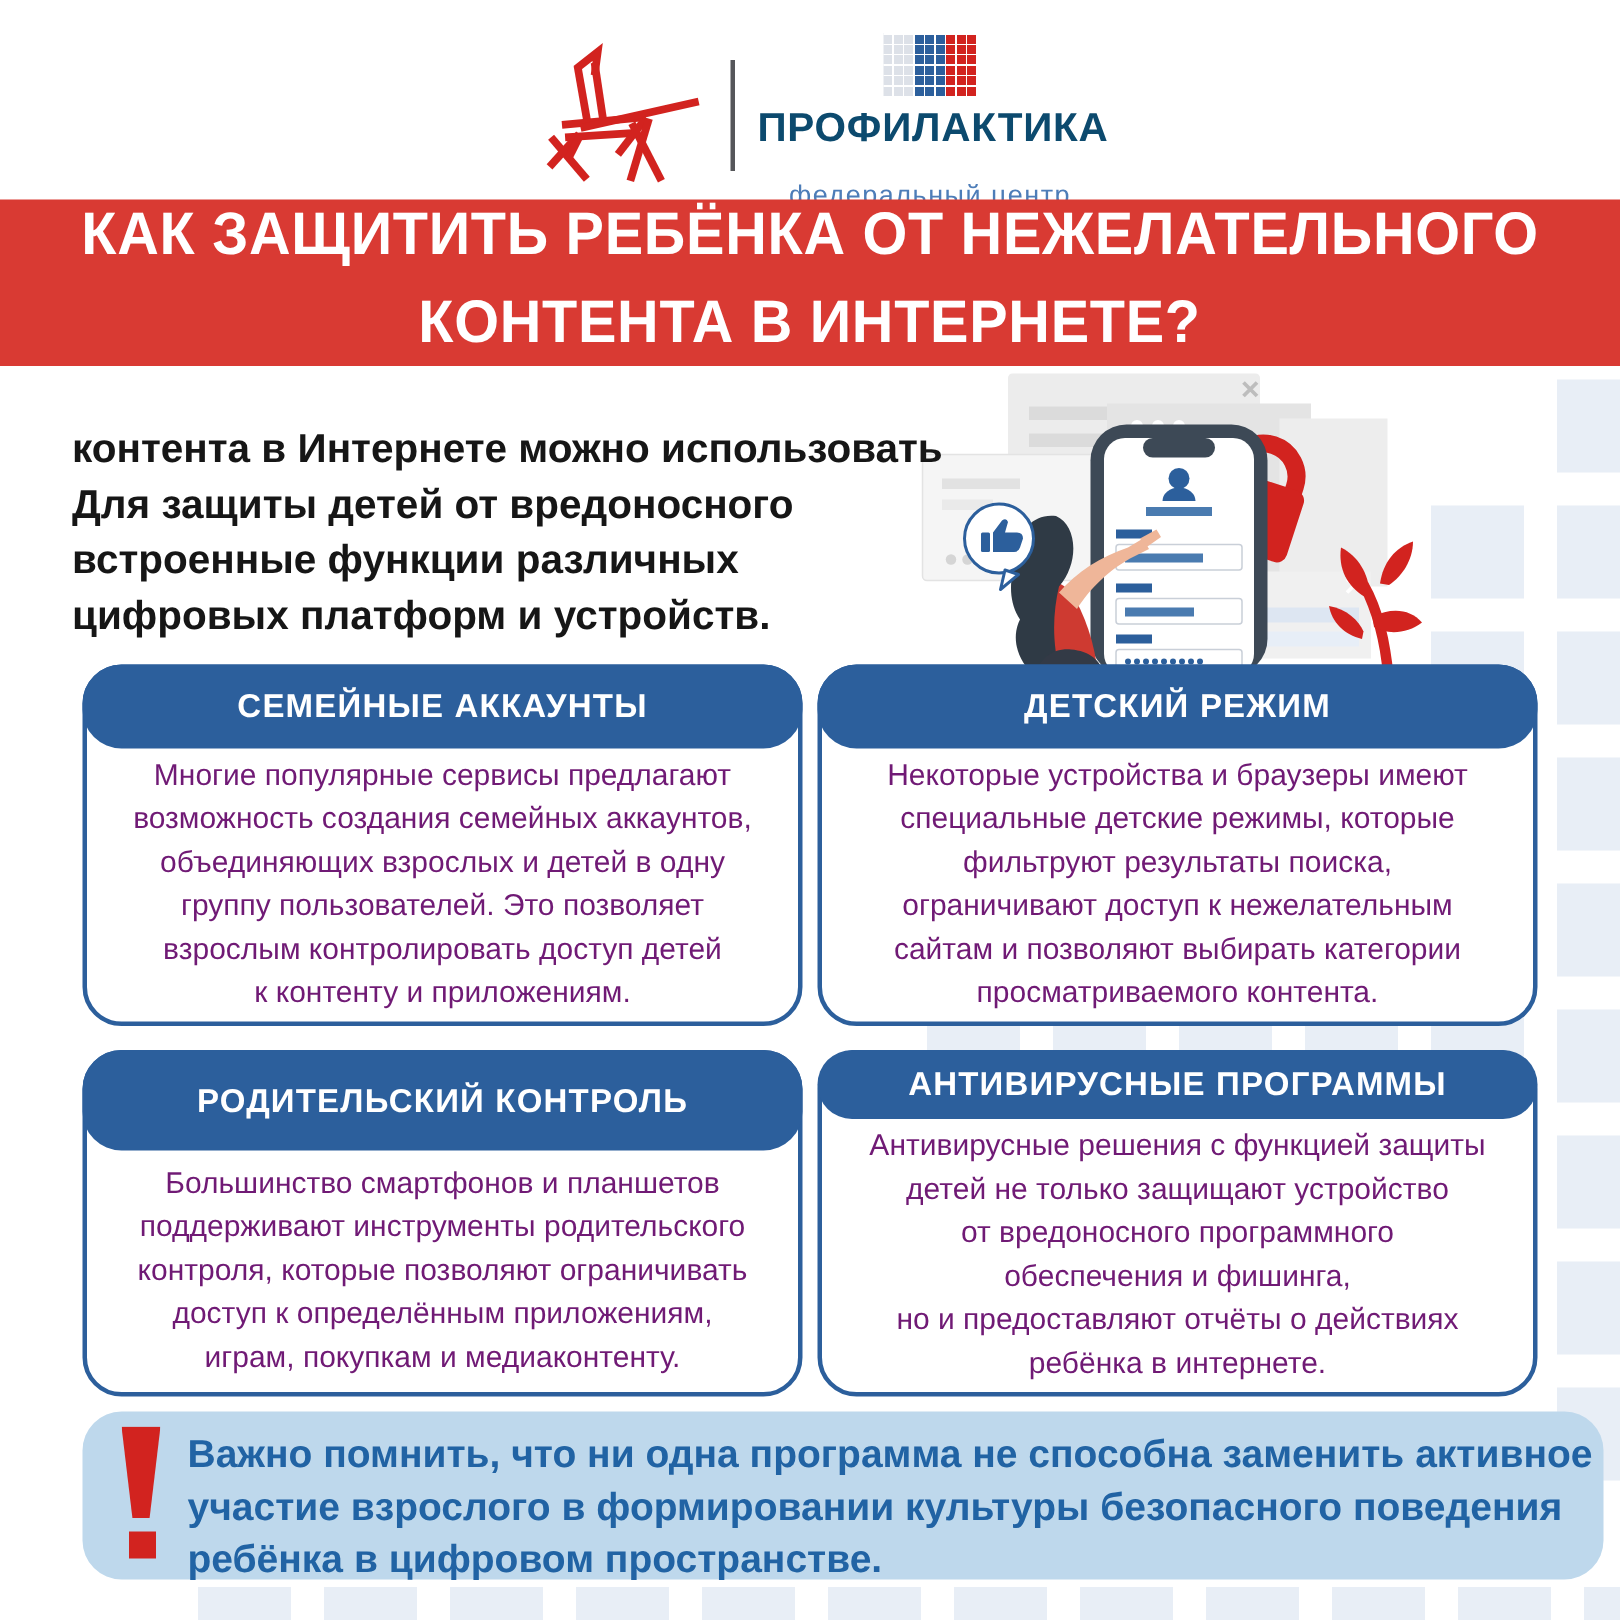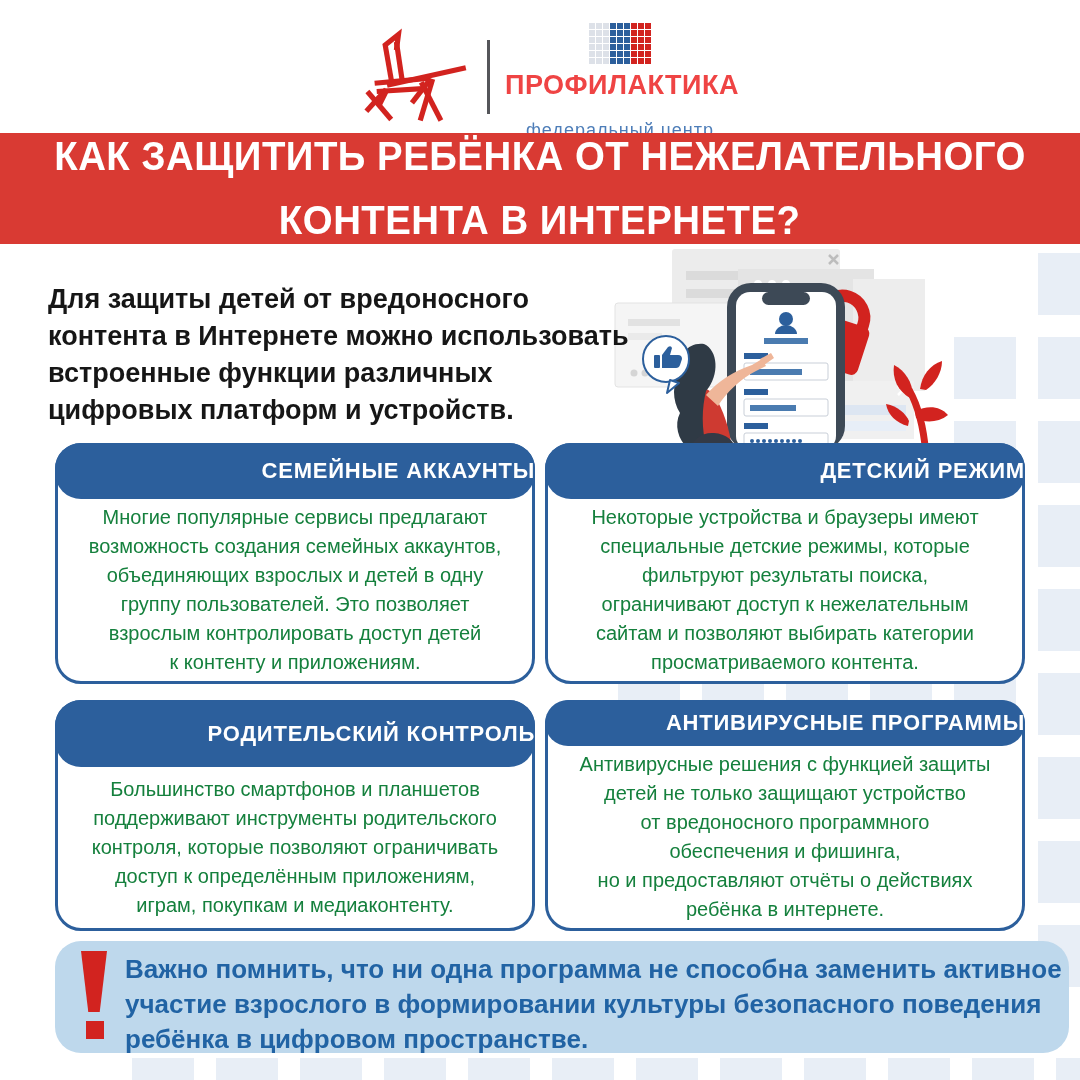--- a/index.html
+++ b/index.html
@@ -11,44 +11,44 @@
 
   
   .chair-svg{position:absolute;left:356px;top:28px;width:116px;height:96px;z-index:2;}
   .logo-divider{position:absolute;left:487px;top:40px;width:3px;height:74px;background:#55565A;z-index:2;}
   .logo{position:absolute;left:505px;top:22px;width:230px;text-align:center;z-index:2;}
   .logo-grid{position:relative;width:63px;height:42px;margin:0 auto;
              background:linear-gradient(90deg,#DDE1E8 0 21px,#2C5F9C 21px 42px,#D2231F 42px 63px);}
   .logo-grid::after{content:"";position:absolute;inset:0;
              background:repeating-linear-gradient(90deg,transparent 0 6px,#fff 6px 7px),
                         repeating-linear-gradient(0deg,transparent 0 6px,#fff 6px 7px);}
-  .logo-title{margin-top:6px;font-size:27px;font-weight:bold;color:#ef4444;letter-spacing:.5px;white-space:nowrap;}
+  .logo-title{margin-top:6px;font-size:27px;font-weight:bold;color:#0c4a6e;letter-spacing:.5px;white-space:nowrap;}
   .logo-sub{margin-top:19px;font-size:18px;color:#4D7DB8;letter-spacing:1px;white-space:nowrap;}
 
   
   .banner{position:absolute;left:0;top:133px;width:1080px;height:111px;background:#D93A33;
-          display:flex;flex-direction:column;align-items:center;justify-content:space-between;z-index:2;}
+          display:flex;flex-direction:column;align-items:center;justify-content:flex-start;z-index:2;gap:12px;}
   .banner-line{font-size:40px;font-weight:bold;color:#fff;line-height:47px;white-space:nowrap;
                transform:scaleX(.96);letter-spacing:.5px;}
 
   
   .intro{position:absolute;left:48px;top:281px;z-index:3;}
   .intro div{font-size:27px;font-weight:bold;color:#161616;line-height:37px;white-space:nowrap;}
 
   
   .illus{position:absolute;left:610px;top:243px;width:350px;height:207px;z-index:1;}
 
   
   .card{position:absolute;width:480px;background:#fff;border:3px solid #2C5F9C;border-radius:26px;
         box-sizing:border-box;display:flex;flex-direction:column;z-index:2;}
   .card-header{margin:-3px -3px 0;height:67px;background:#2C5F9C;border-radius:26px;
-        display:flex;align-items:center;justify-content:flex-end;}
+        display:flex;align-items:center;justify-content:center;}
   .card-header span{color:#fff;font-weight:bold;font-size:22px;letter-spacing:.8px;white-space:nowrap;}
   .card-body{flex:1;display:flex;flex-direction:column;align-items:center;justify-content:center;padding:4px 6px;}
-  .card-body div{font-size:20px;color:#15803d;line-height:29px;white-space:nowrap;}
+  .card-body div{font-size:20px;color:#701a75;line-height:29px;white-space:nowrap;}
 
   
   .note{position:absolute;left:55px;top:941px;width:970px;height:112px;background:#BED8EC;border-radius:26px;z-index:2;padding-left:44px;}
   .excl-bar{position:absolute;left:26px;top:10px;width:26px;height:61px;background:#D2231F;
             clip-path:polygon(0 0,100% 0,72% 100%,28% 100%);}
   .excl-dot{position:absolute;left:31px;top:80px;width:18px;height:18px;background:#D2231F;}
   .note-text{position:absolute;left:70px;top:11px;}
   .note-text div{font-size:26px;font-weight:bold;color:#2163A4;line-height:35px;white-space:nowrap;}
 </style>
 </head>
@@ -107,22 +107,22 @@
     <div class="logo-title">ПРОФИЛАКТИКА</div>
     <div class="logo-sub">федеральный центр</div>
   </div>
 
   <div class="banner">
     <div class="banner-line">КАК ЗАЩИТИТЬ РЕБЁНКА ОТ НЕЖЕЛАТЕЛЬНОГО</div>
     <div class="banner-line">КОНТЕНТА В ИНТЕРНЕТЕ?</div>
   </div>
 
   <div class="intro">
+    <div>контента в Интернете можно использовать</div>
     <div>Для защиты детей от вредоносного</div>
-    <div>контента в Интернете можно использовать</div>
     <div>встроенные функции различных</div>
     <div>цифровых платформ и устройств.</div>
   </div>
 
   <svg class="illus" viewBox="0 0 350 207">
 
     <rect x="62" y="6" width="168" height="118" rx="3" fill="#ECECEC"></rect>
     <path d="M219,12 l9,9 M228,12 l-9,9" stroke="#BDBDBD" stroke-width="2.5"></path>
     <rect x="76" y="28" width="62" height="9" fill="#DBDBDB"></rect>
     <rect x="76" y="46" width="84" height="9" fill="#DBDBDB"></rect>

